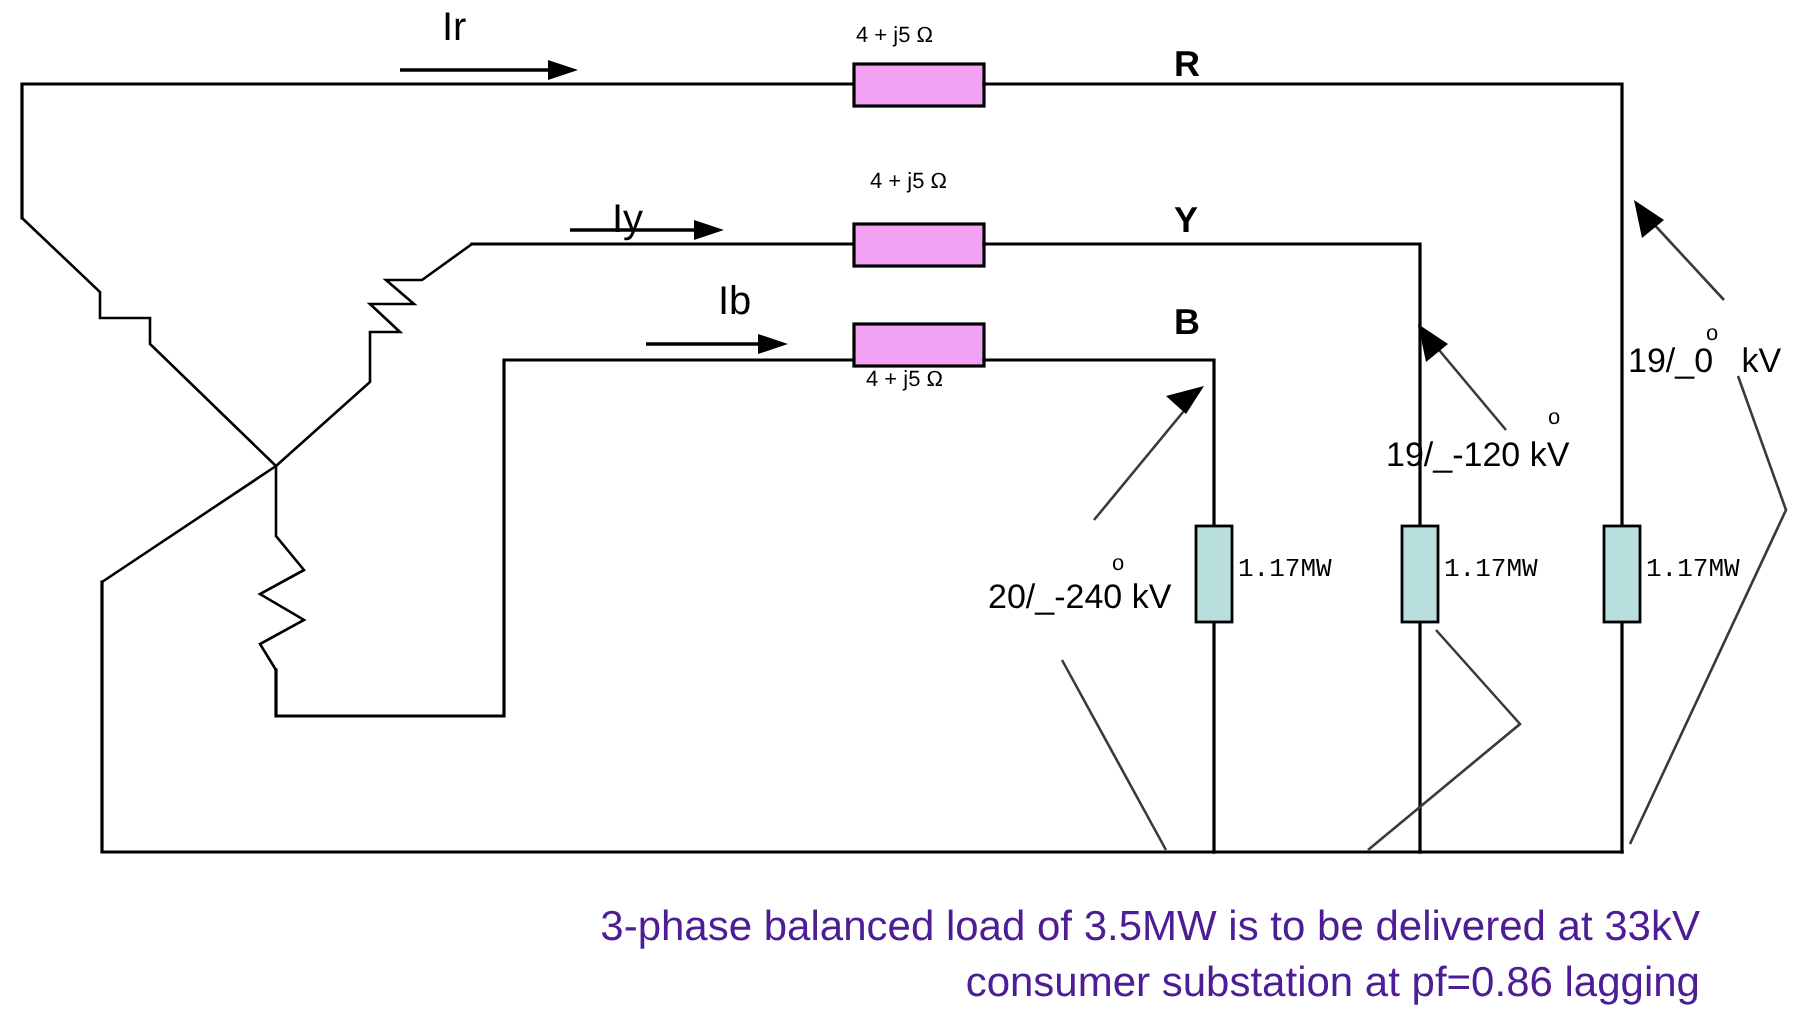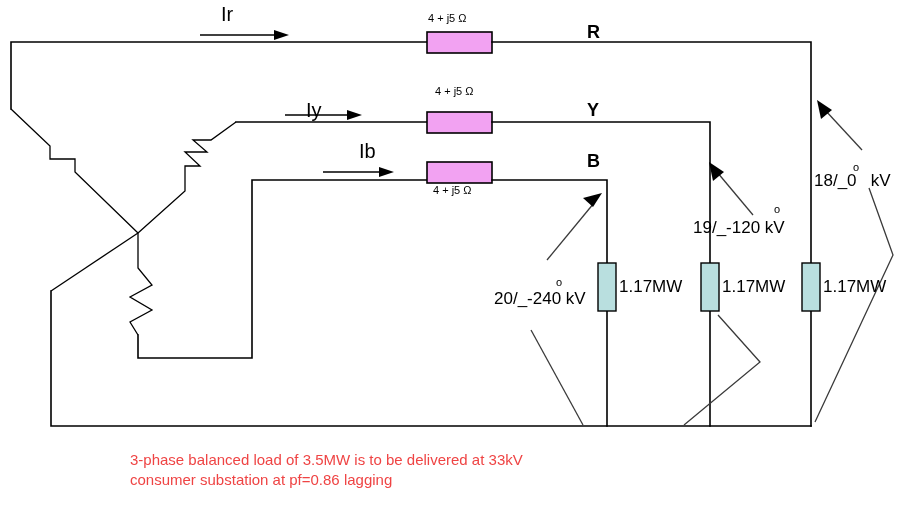--- a/index.html
+++ b/index.html
@@ -61,32 +61,33 @@
   .lbl {
     position: absolute;
     color: #000000;
     font-family: "Liberation Sans", sans-serif;
     white-space: pre;
     line-height: 1.05;
   }
   .lbl-imp { font-size: 11px; }
   .lbl-cur { font-size: 20px; }
   .lbl-ph  { font-size: 18px; font-weight: bold; }
-  .lbl-mw  { font-size: 17px; }
+  .lbl-mw  { font-size: 13px; font-family: Liberation Mono, monospace; }
   .lbl-kv  { font-size: 17px; }
   .deg {
     position: absolute;
     font-size: 11px;
   }
   .caption {
     position: absolute;
-    font-size: 15px;
-    color: #ef4444;
+    font-size: 21px;
+    color: #4c1d95;
     line-height: 1.35;
     white-space: pre-line;
+    text-align: right;
   }
 </style>
 </head>
 <body>
 
 <div id="canvas">
 
   <svg class="schematic" viewBox="0 0 901 516">
 
     <g>
@@ -183,20 +184,20 @@
 
   <div>
     <div class="lbl lbl-kv" style="left:494px; top:290px;">20/_-240 kV</div>
     <div class="lbl deg" style="left:556px; top:277px;">o</div>
   </div>
   <div>
     <div class="lbl lbl-kv" style="left:693px; top:219px;">19/_-120 kV</div>
     <div class="lbl deg" style="left:774px; top:204px;">o</div>
   </div>
   <div>
-    <div class="lbl lbl-kv" style="left:814px; top:172px;">18/_0   kV</div>
+    <div class="lbl lbl-kv" style="left:814px; top:172px;">19/_0   kV</div>
     <div class="lbl deg" style="left:853px; top:162px;">o</div>
   </div>
 
   <div class="caption" style="left:130px; top:450px; width:720px;">3-phase balanced load of 3.5MW is to be delivered at 33kV
 consumer substation at pf=0.86 lagging</div>
 
 </div>
 
 </body></html>

